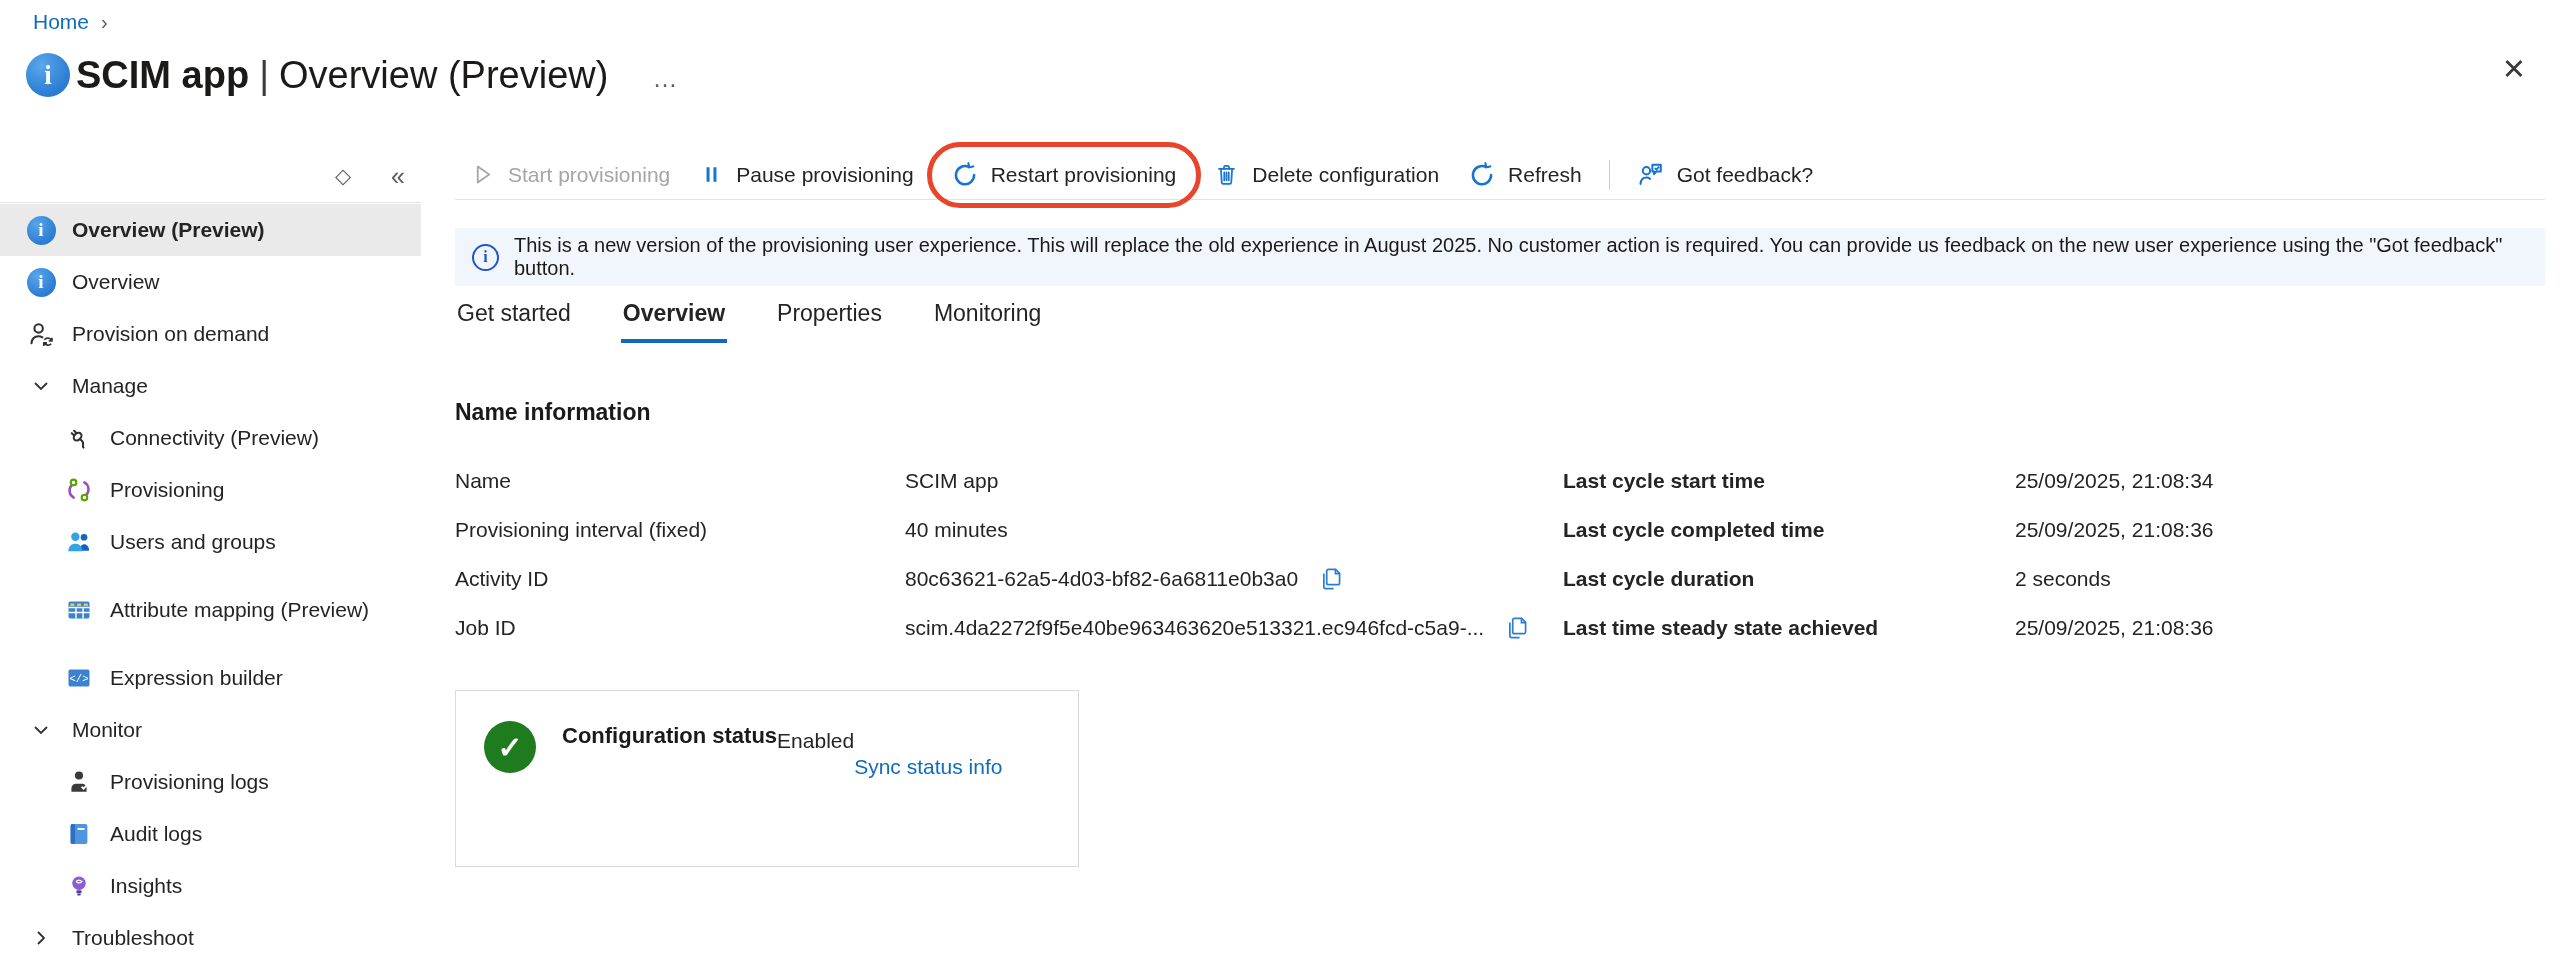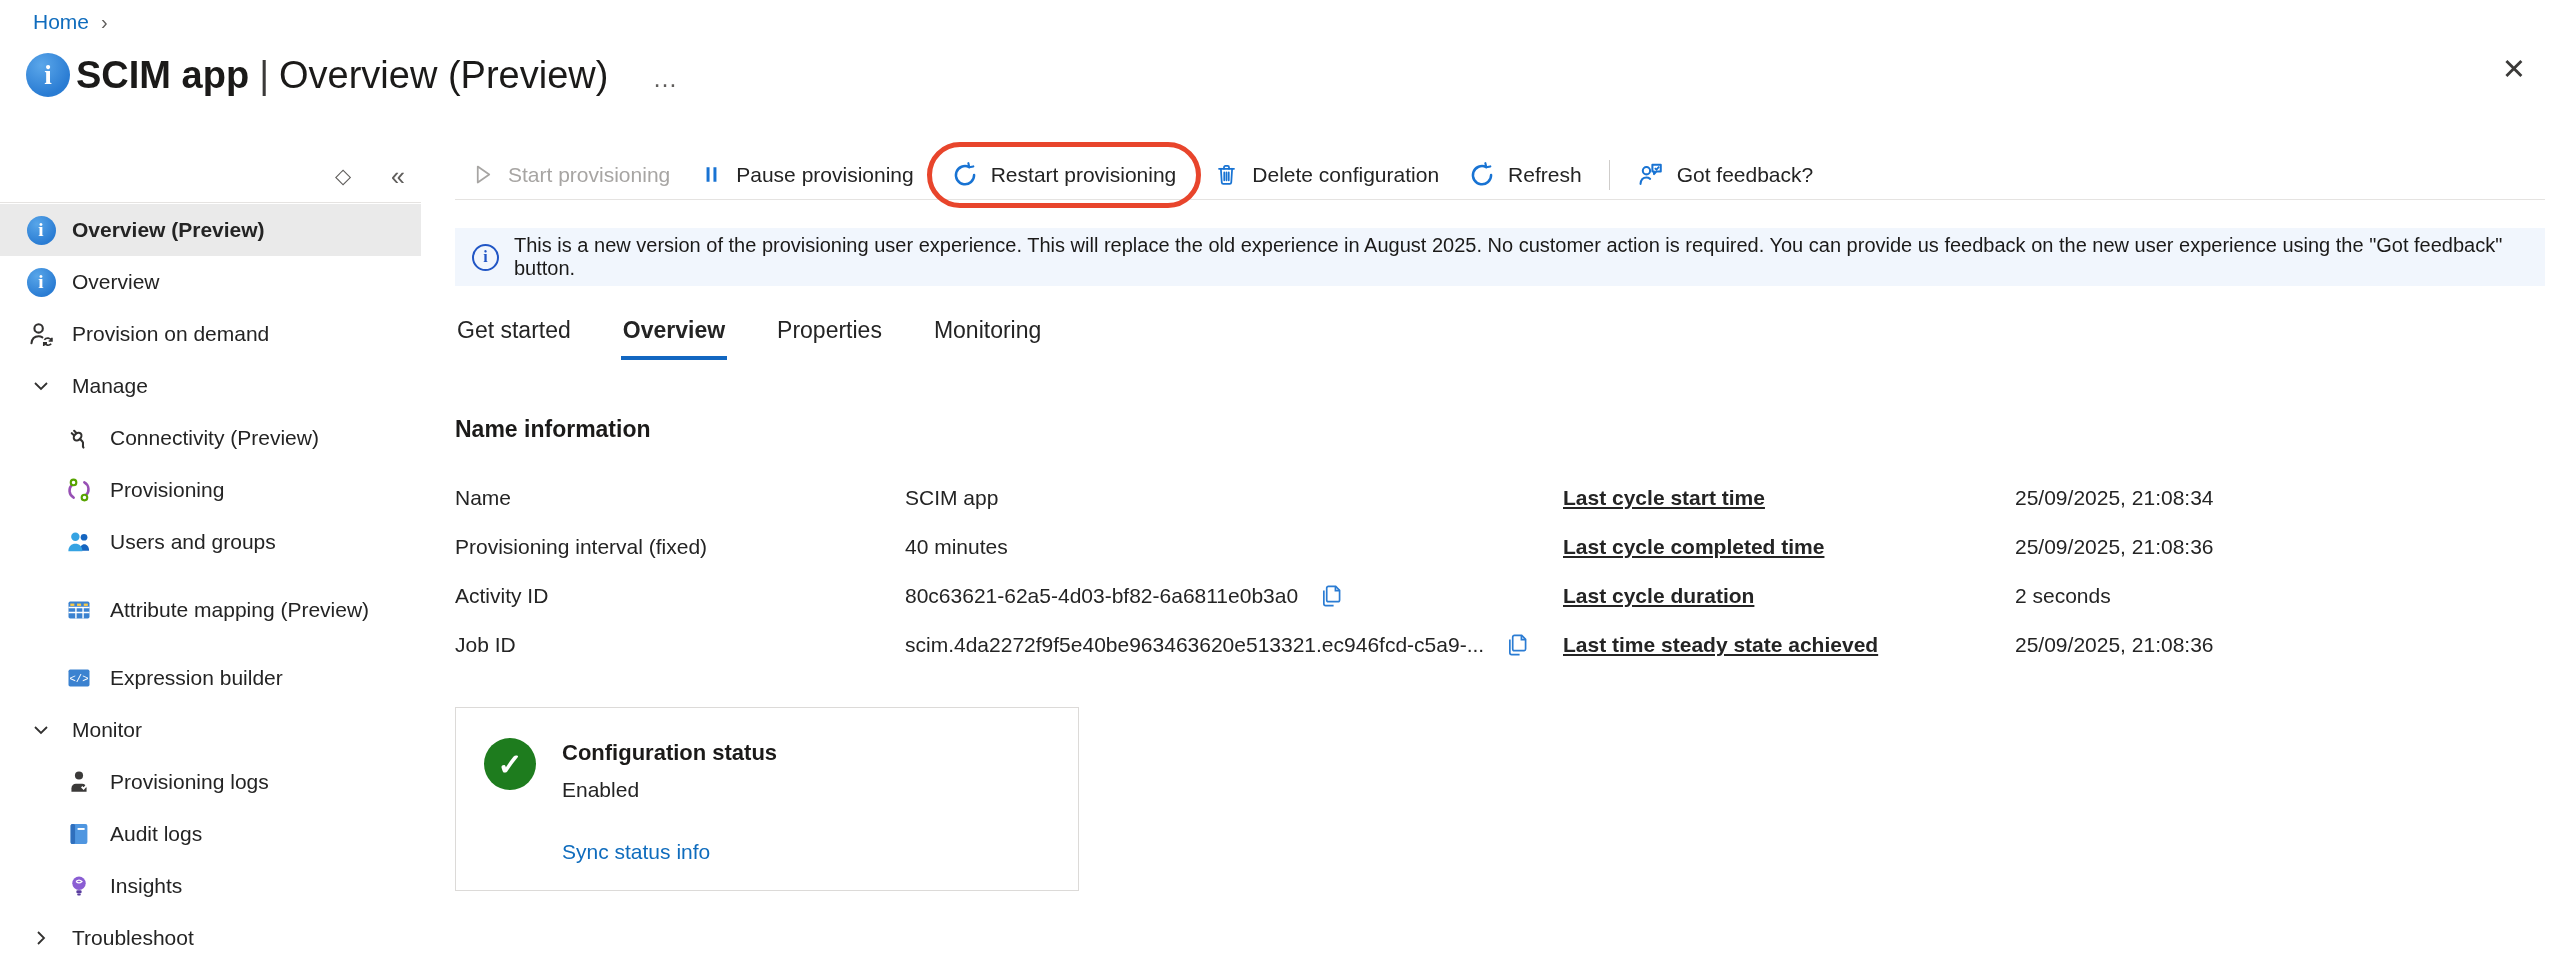--- a/index.html
+++ b/index.html
@@ -54,42 +54,42 @@
   .restart-wrap { position:relative; margin:0 8px; }
   .red-oval { position:absolute; left:-10px; right:-10px; top:-12px; bottom:-12px;
     border:5px solid #e8452c; border-radius:999px; pointer-events:none; }
 
   .banner { margin-top:28px; min-height:47px; background:#f1f6fd; display:flex; align-items:center;
     gap:15px; padding:6px 17px; font-size:20px; color:#1b1a19; }
   .banner-icon { width:27px; height:27px; border-radius:50%; border:2px solid #2156c5; color:#2156c5;
     flex:none; display:flex; align-items:center; justify-content:center; font-size:16px; font-weight:600;
     font-family:"Liberation Serif", serif; }
 
-  .tabs { margin-top:27px; display:flex; }
+  .tabs { margin-top:10px; display:flex; }
   .tab { font-size:23px; color:#242424; padding:4px 2px 12px; margin-right:48px; cursor:pointer; border-bottom:4px solid transparent; }
   .tab.selected { font-weight:700; border-bottom-color:#1267c1; }
 
   .section-heading { font-size:23px; font-weight:700; color:#1b1a19; }
   .h-basic { margin-top:56px; }
 
   .info-grid { margin-top:30px; display:flex; }
   .col-left { width:1108px; flex:none; }
   .col-right { flex:1; }
   .info-row { display:flex; align-items:center; height:49px; font-size:21px; }
   .col-left .info-label { width:450px; flex:none; }
-  .col-right .info-label { width:452px; flex:none; font-weight:700;text-decoration:underline; }
+  .col-right .info-label { width:452px; flex:none; font-weight:700; }
   .info-value { display:flex; align-items:center; gap:20px; white-space:nowrap; }
   .copy-btn { background:none; border:none; cursor:pointer; display:flex; align-items:center; padding:0; }
 
   .h-feed { margin-top:48px; }
   .feed-card { margin-top:38px; width:624px; min-height:177px; background:#fff;
     border:1px solid #dcdad8; padding:26px 28px; display:flex; gap:26px; }
   .check-circle { width:52px; height:52px; border-radius:50%; background:#1e7c1e; color:#fff; flex:none;
     display:flex; align-items:center; justify-content:center; font-size:30px; font-weight:700; margin-top:4px; }
-  .feed-body { display:flex; flex-direction:column; }
+  .feed-body { display:flex; flex-direction:row; }
   .feed-title { font-size:22px; font-weight:700; margin-top:6px; color:#1b1a19; }
   .feed-status { font-size:21px; margin-top:12px; }
   .feed-link { font-size:21px; color:#0f6cbd; margin-top:38px; cursor:pointer; text-decoration:none; }
 
   svg { display:block; }
 </style>
 </head>
 <body>
 
 <div class="page">

